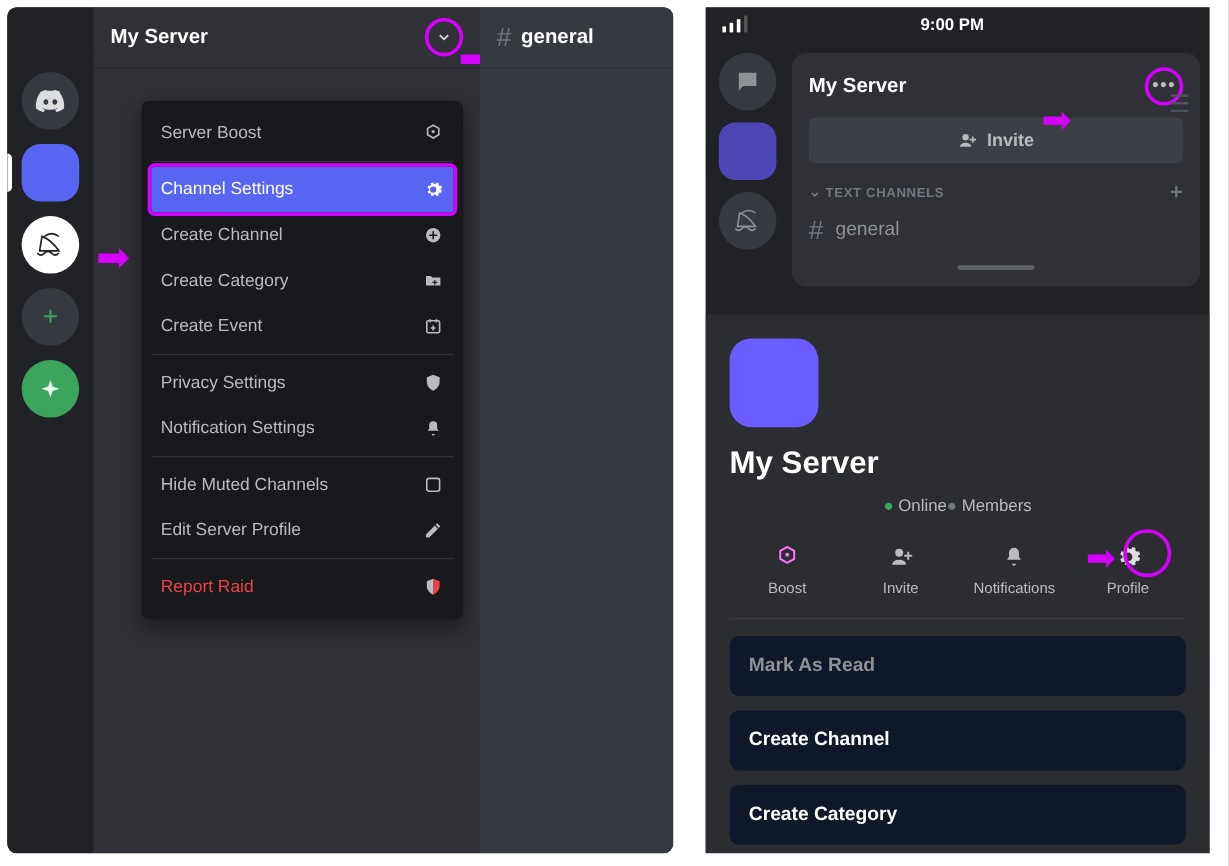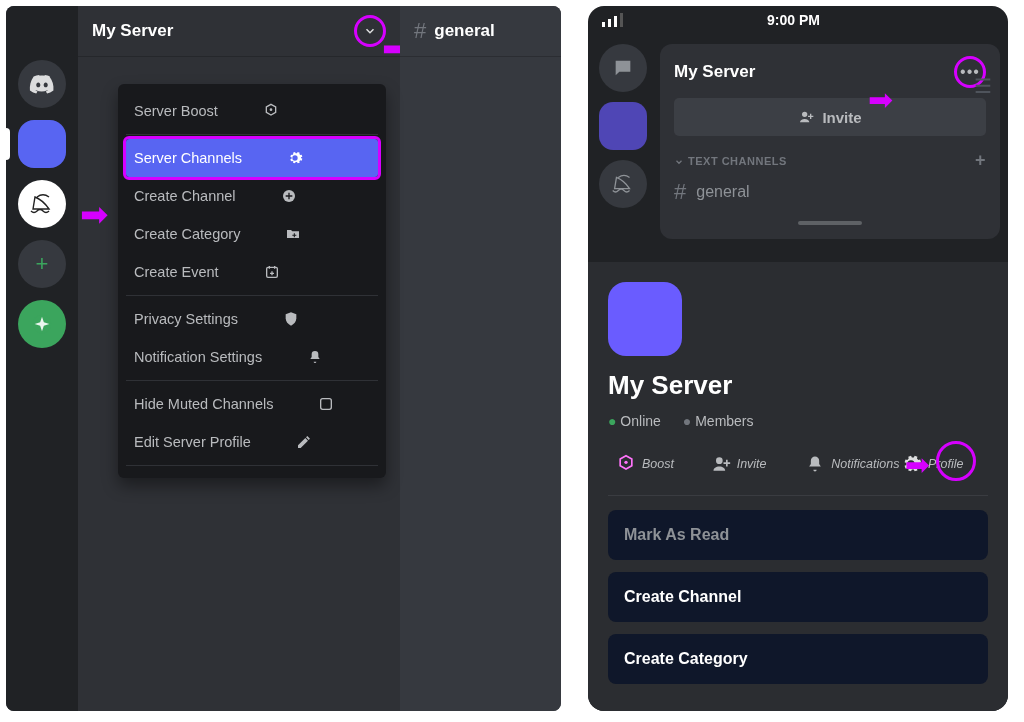--- a/index.html
+++ b/index.html
@@ -26,35 +26,35 @@
   .channel-col { position: absolute; left: 72px; top: 0; width: 322px; height: 100%; background: #2f3136; }
   .server-header { height: 50px; display: flex; align-items: center; justify-content: space-between; padding: 0 14px; box-shadow: 0 1px 0 rgba(0,0,0,.2); position: relative; }
   .server-name { color: #fff; font-weight: 600; font-size: 17px; }
   .chev-wrap { width: 32px; height: 32px; border-radius: 50%; border: 3px solid #d600ff; display:flex; align-items:center; justify-content:center; }
   .chev-down { color:#dcddde; font-size:16px; }
 
   .arrow-m { position:absolute; color:#d600ff; font-size:34px; }
   .arrow1 { left: 376px; top: 22px; }
 
   .dropdown { position: absolute; left: 112px; top: 78px; width: 268px; background: #18191c; border-radius: 6px; padding: 8px; box-shadow: 0 8px 16px rgba(0,0,0,.4); }
-  .dd-item { display:flex; align-items:center; padding: 10px 8px; color:#b9bbbe; font-size:14.5px; font-weight:500; border-radius:3px; cursor:pointer;gap:44px; }
+  .dd-item { display:flex; align-items:center; justify-content:space-between; padding: 10px 8px; color:#b9bbbe; font-size:14.5px; font-weight:500; border-radius:3px; cursor:pointer;gap:44px; }
   .dd-item.invite { color:#5865f2; }
   .dd-item.report { color:#ed4245; }
   .dd-item.highlight { background:#5865f2; color:#fff; outline:3px solid #d600ff; }
   .dd-sep { height:1px; background:#2f3136; margin:4px 0; }
   .dd-icon { width:18px; height:18px; display:flex; align-items:center; justify-content:center; }
   .arrow2 { left: 74px; top: 188px; }
 
   .main-chat { position: absolute; left: 394px; top: 0; right:0; height: 100%; background:#36393f; }
   .chat-header { height:50px; display:flex; align-items:center; padding:0 14px; box-shadow: 0 1px 0 rgba(0,0,0,.2); gap:8px; color:#6a6d72; }
   .chat-header .chan { color:#fff; font-weight:600; font-size:17px; }
   .hash { font-size:22px; color:#72767d; }
 
   
-  .mobile { position: absolute; left: 588px; top: 6px; width: 420px; height: 705px; background: #202225; border-radius: 16px; overflow: hidden; color:#dcddde; }
+  .mobile { position: absolute; left: 588px; top: 6px; width: 420px; height: 705px; background: #202225; border-radius: 0; overflow: hidden; color:#dcddde; }
   .status-bar { height: 28px; display:flex; align-items:center; justify-content:space-between; padding: 0 14px; color:#fff; font-size:14px; font-weight:600; }
   .sig { display:flex; gap:3px; align-items:flex-end; }
   .sig span { width:3px; background:#fff; display:block; }
   .sig span:nth-child(1){height:5px}.sig span:nth-child(2){height:8px}.sig span:nth-child(3){height:11px}.sig span:nth-child(4){height:14px;background:#555}
 
   .m-top { position:relative; height: 228px; }
   .m-guilds { position:absolute; left:0; top:0; width:70px; height:100%; display:flex; flex-direction:column; align-items:center; gap:10px; padding-top:10px; }
   .m-gp { width:48px; height:48px; border-radius:14px; display:flex; align-items:center; justify-content:center; }
   .m-gp.msg { background:#36393f; border-radius:50%; }
   .m-gp.sv { background:#4f46b5; }
@@ -68,26 +68,26 @@
   .m-sec { padding: 14px 14px 0; display:flex; align-items:center; justify-content:space-between; color:#72767d; font-size:11px; font-weight:700; letter-spacing:0.5px; }
   .m-chan { padding:8px 14px 0; color:#8e9297; font-size:16px; display:flex; align-items:center; gap:10px; }
   .m-handle { width:64px; height:4px; background:#5e6165; border-radius:3px; margin:16px auto 0; }
 
   .arrow3 { position:absolute; left:280px; top:48px; color:#d600ff; font-size:30px; }
   .ham { position:absolute; right:6px; top:40px; width:28px; color:#4f545c; font-size:20px; }
 
   .m-sheet { position:absolute; left:0; right:0; top:256px; bottom:0; background:#2b2d31; padding: 20px 20px 0; }
   .m-avatar { width:74px; height:74px; background:#6a5cff; border-radius:18px; margin-bottom:14px; }
   .m-title { color:#fff; font-weight:800; font-size:26px; margin-bottom:12px; }
-  .m-meta { display:flex; gap:22px; color:#b9bbbe; font-size:14px; margin-bottom:22px; }
+  .m-meta { display:flex; color:#b9bbbe; font-size:14px; margin-bottom:22px;justify-content:center; }
   .dot-g { color:#3ba55d; font-size:14px; }
   .dot-gray { color:#72767d; font-size:14px; }
 
   .m-icons { display:flex; justify-content:space-between; padding:0 8px 18px; border-bottom:1px solid #3a3c41; margin-bottom:14px; position:relative; }
-  .m-ic { display:flex; flex-direction:row; align-items:center; gap:6px; color:#b9bbbe; font-size:12.5px; width:80px;font-style:italic; }
+  .m-ic { display:flex; flex-direction:column; align-items:center; gap:6px; color:#b9bbbe; font-size:12.5px; width:80px; }
   .m-ic .g { font-size:22px; height:26px; display:flex; align-items:center; }
   .settings-ring { position:absolute; right:12px; top:-10px; width:40px; height:40px; border:3px solid #d600ff; border-radius:50%; }
   .arrow4 { position:absolute; right:58px; top:-4px; color:#d600ff; font-size:30px; }
 
   .m-row { background:#0f172a; border-radius:8px; padding:16px 16px; color:#8e9297; font-size:16px; font-weight:600; margin-bottom:12px; }
   .m-row.white { color:#fff; }
 
   svg { display:block; }
 </style>
 </head>
@@ -148,21 +148,21 @@
       <span>Server Boost</span>
       <span class="dd-icon">
           <svg width="16" height="16" viewBox="0 0 24 24">
             <path fill="none" stroke="#b9bbbe" stroke-width="2" d="M12 2l7 4v8l-7 4-7-4V6z"></path>
             <circle cx="12" cy="10" r="2" fill="#b9bbbe"></circle>
           </svg>
         </span>
     </div>
     <div class="dd-sep"></div>
     <div class="dd-item highlight">
-      <span>Server Channels</span>
+      <span>Channel Settings</span>
       <span class="dd-icon">
           <svg width="16" height="16" viewBox="0 0 24 24">
             <path fill="#fff" d="M12 8a4 4 0 100 8 4 4 0 000-8zm9 4l2 1-1 3-2-.5a8 8 0 01-1.5 1.5l.5 2-3 1-1-2a8 8 0 01-2 0l-1 2-3-1 .5-2A8 8 0 018 16.5L6 17l-1-3 2-1a8 8 0 010-2l-2-1 1-3 2 .5A8 8 0 019.5 6L9 4l3-1 1 2a8 8 0 012 0l1-2 3 1-.5 2A8 8 0 0120 7.5l2-.5 1 3-2 1a8 8 0 010 2z"></path>
           </svg>
         </span>
     </div>
     <div class="dd-item">
       <span>Create Channel</span>
       <span class="dd-icon">
           <svg width="16" height="16" viewBox="0 0 24 24">
@@ -217,20 +217,29 @@
     </div>
     <div class="dd-item">
       <span>Edit Server Profile</span>
       <span class="dd-icon">
           <svg width="16" height="16" viewBox="0 0 24 24">
             <path fill="#b9bbbe" d="M3 17l11-11 4 4L7 21H3v-4zM15 5l2-2 4 4-2 2-4-4z"></path>
           </svg>
         </span>
     </div>
     <div class="dd-sep"></div>
+    <div class="dd-item report">
+      <span>Report Raid</span>
+      <span class="dd-icon">
+          <svg width="16" height="16" viewBox="0 0 24 24">
+            <path fill="#ed4245" d="M12 2l8 3v6c0 5-3.5 9-8 11V2z"></path>
+            <path fill="#b9bbbe" d="M12 2v20c-4.5-2-8-6-8-11V5l8-3z"></path>
+          </svg>
+        </span>
+    </div>
   </div>
   <span class="arrow-m arrow2">➡</span>
 </div>
 
 <div class="mobile">
   <div class="status-bar">
     <div class="sig">
         <span></span>
         <span></span>
         <span></span>

